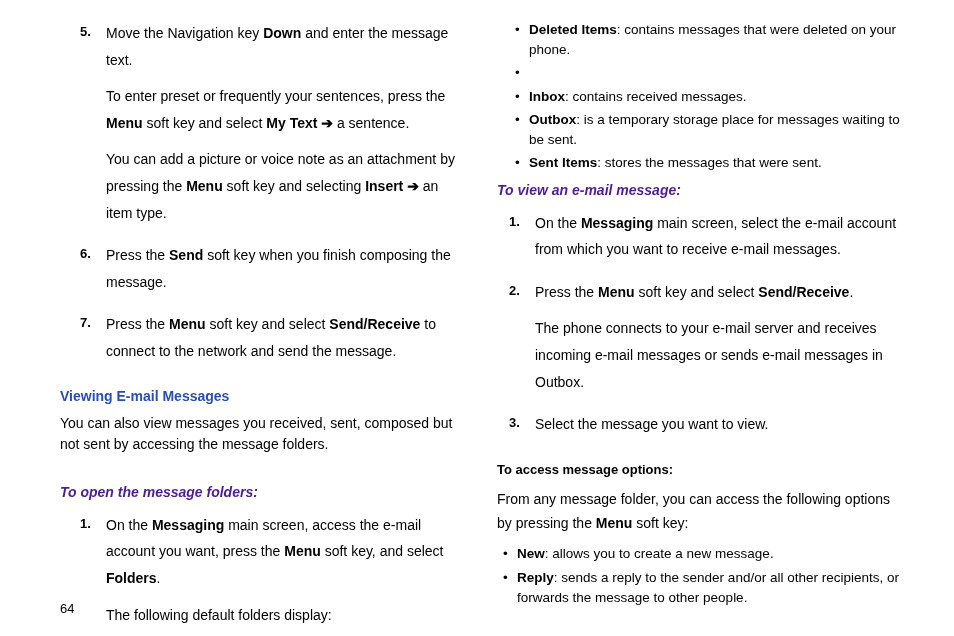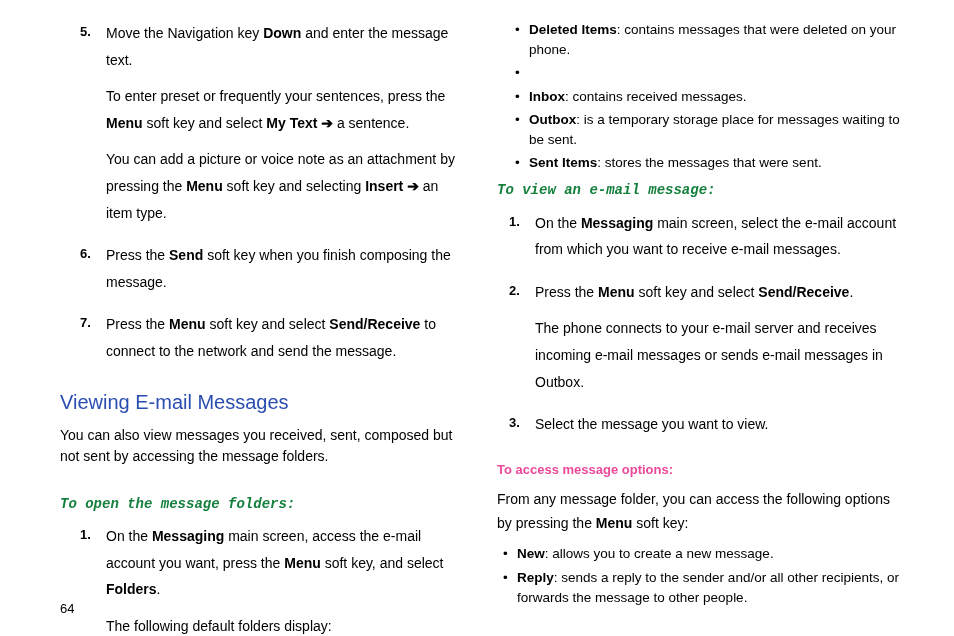--- a/index.html
+++ b/index.html
@@ -29,41 +29,41 @@
   .num-item .num {
     font-weight: bold;
     min-width: 28px;
     padding-left: 2px;
     font-size: 13px;
   }
   .num-item .body { flex: 1; }
   .num-item .body p { margin-bottom: 10px; }
   .h2 {
     font-family: Verdana, Arial, sans-serif;
-    font-weight: normal;
+    font-weight: bold;
     color: #2a4db0;
-    font-size: 20px;
+    font-size: 14px;
     margin: 8px 0 4px 0;
   }
   .intro {
     margin: 2px 0 8px 0;
     line-height: 1.5;
   }
   .h3 {
-    font-family: Liberation Mono, monospace;
+    font-family: Liberation Sans, sans-serif;
     font-weight: bold;
     font-style: italic;
-    color: #15803d;
+    color: #4c1d95;
     font-size: 14px;
     margin: 24px 0 6px 0;
   }
   .h4 {
     font-family: Verdana, Arial, sans-serif;
     font-weight: bold;
-    color: #ec4899;
+    color: #000000;
     font-size: 13px;
     margin: 10px 0 6px 0;
   }
   .bullet-tight {
     display: flex;
     margin-left: 18px;
     line-height: 1.45;
     font-size: 13.5px;
     margin-bottom: 4px;
     font-stretch: condensed;

